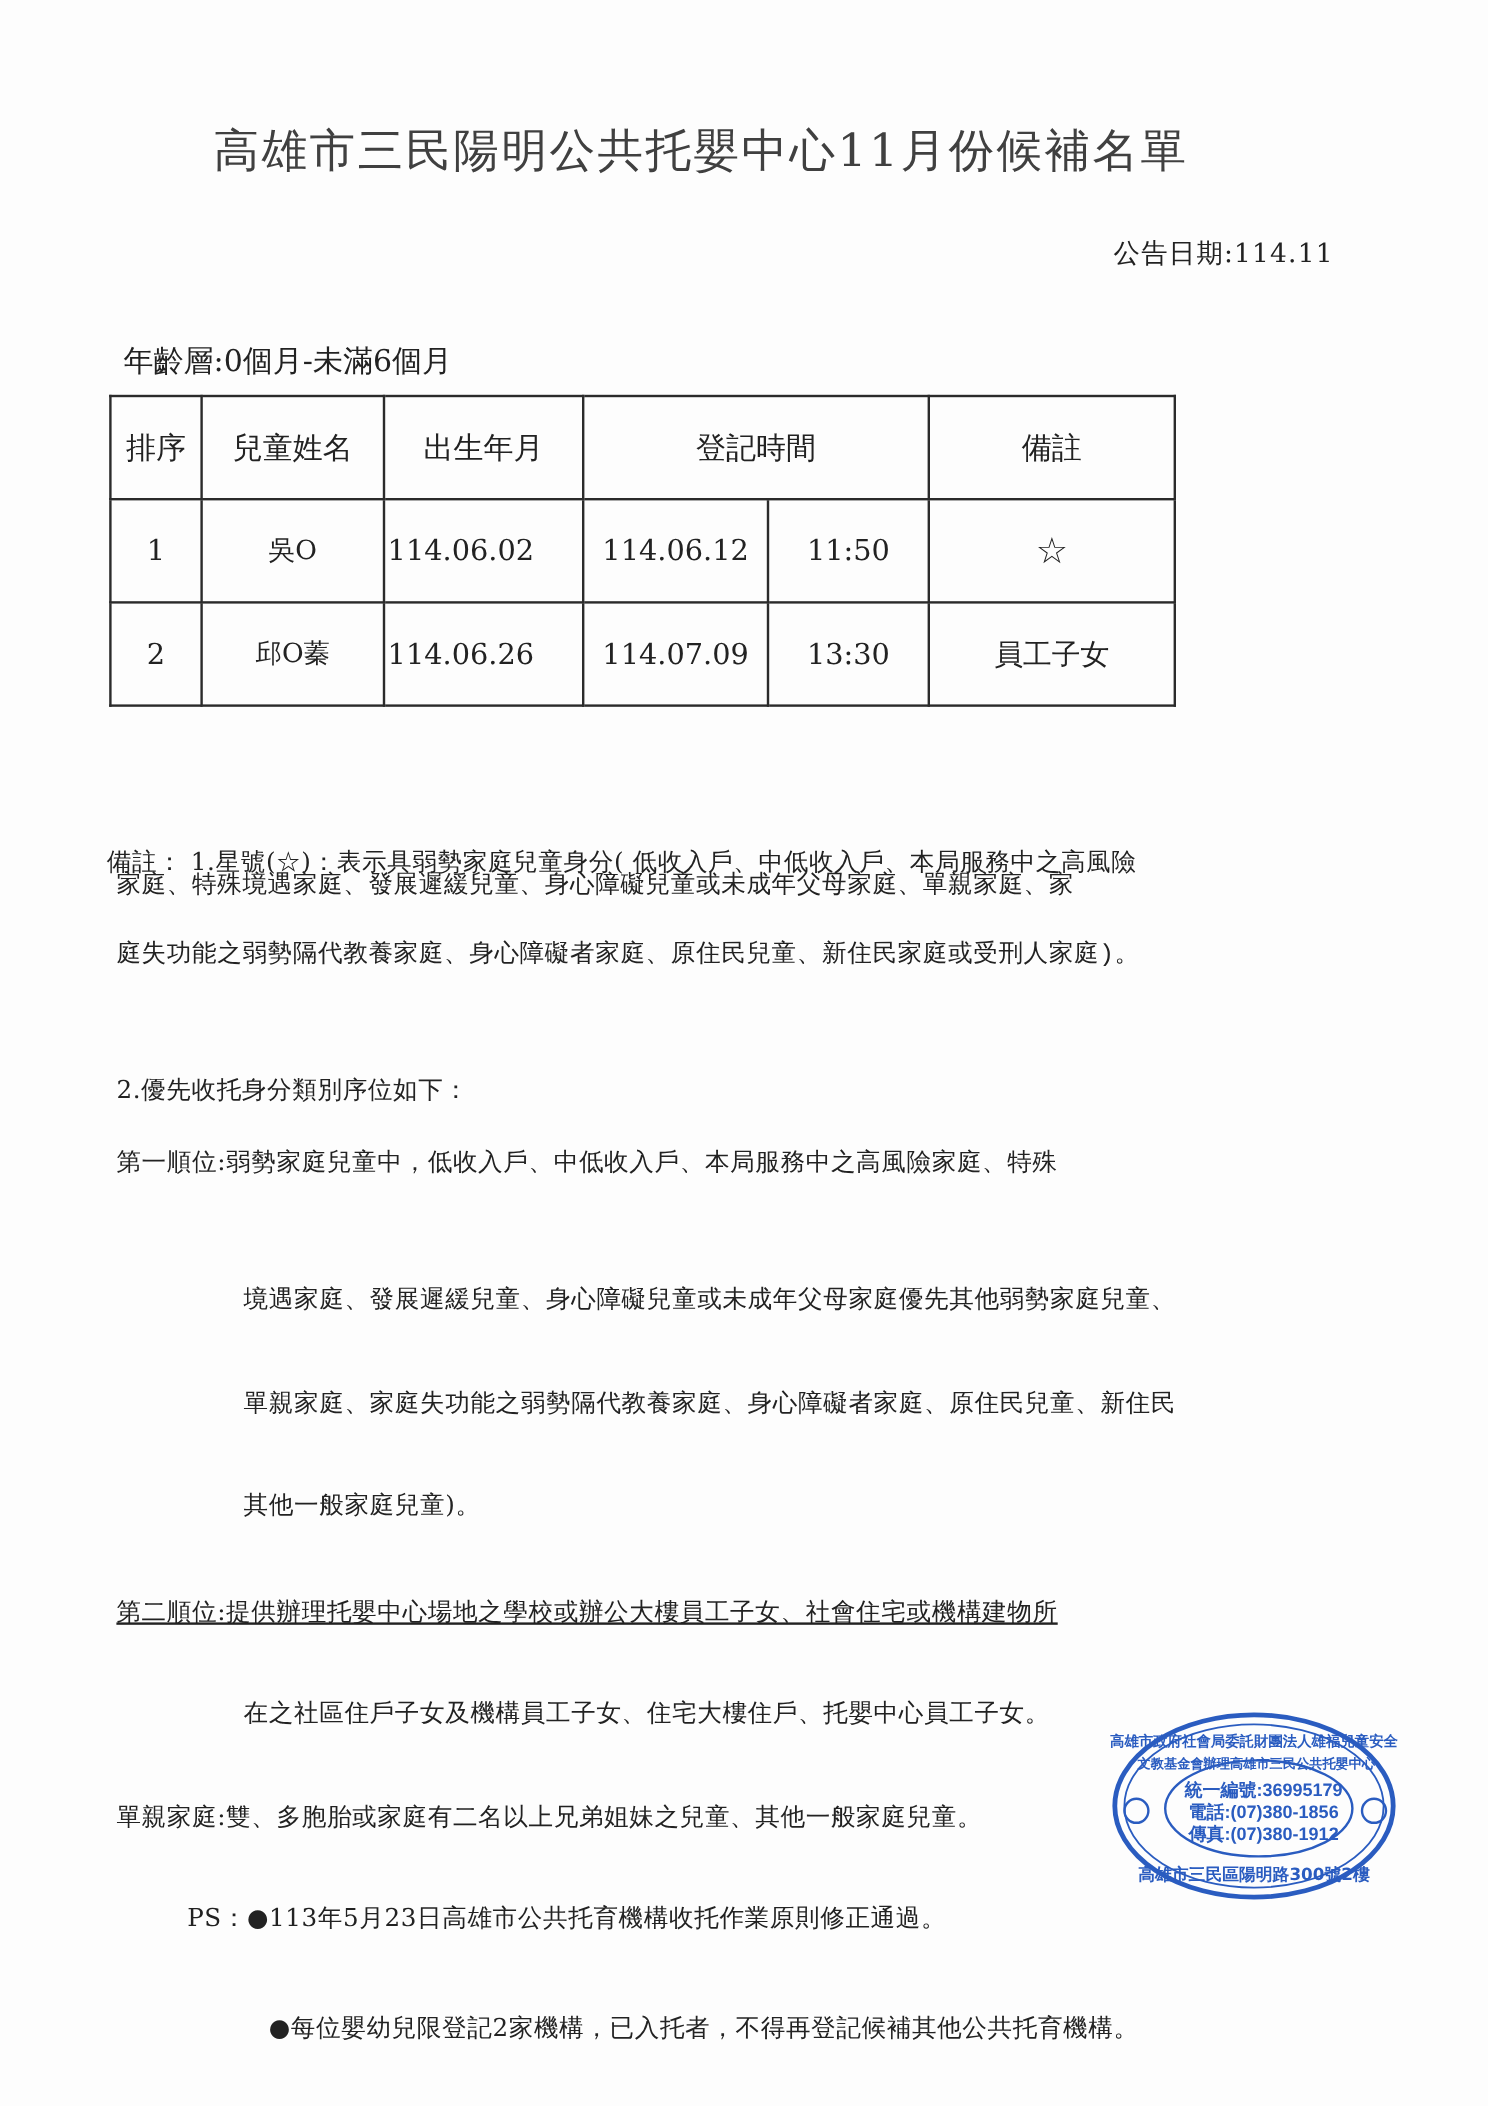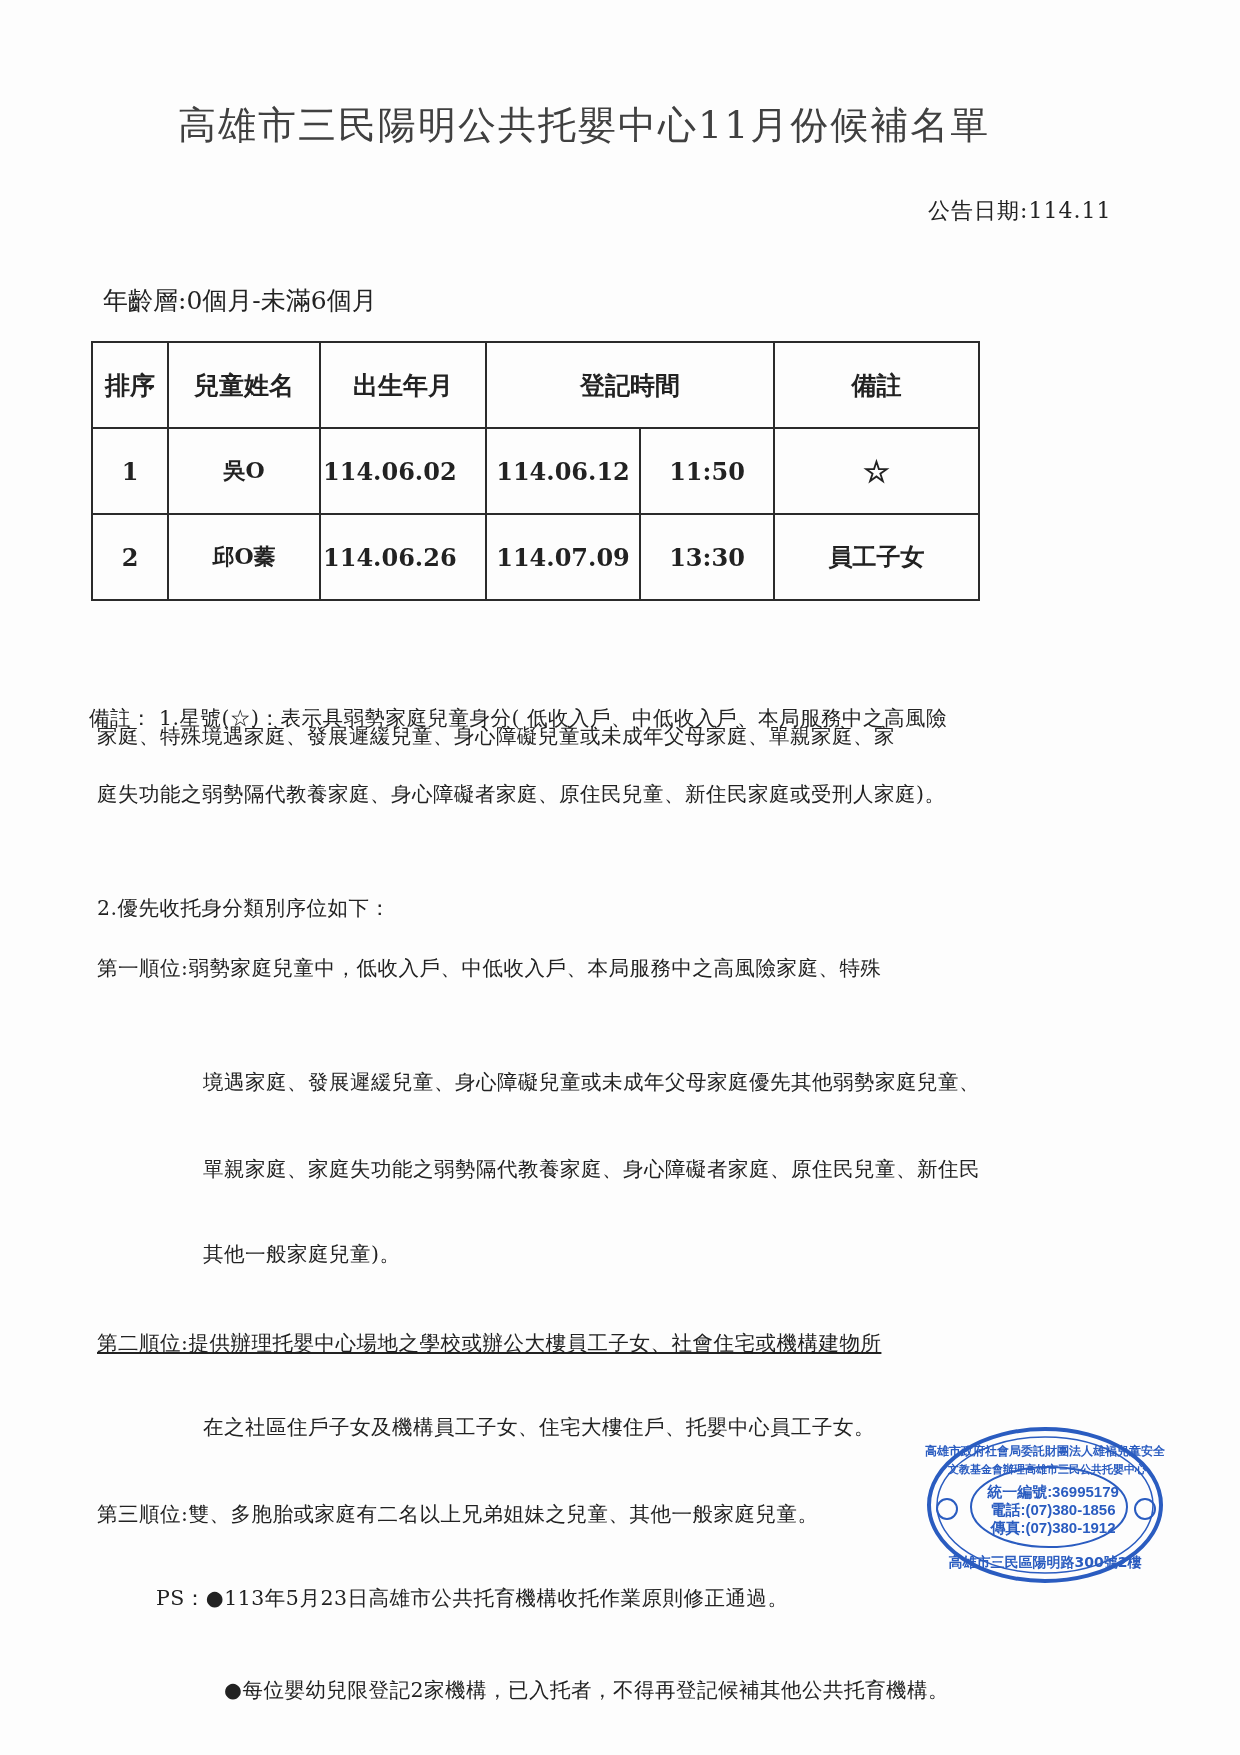--- a/index.html
+++ b/index.html
@@ -14,24 +14,23 @@
   .abs { position: absolute; }
   .title {
     left: 178px; top: 100px;
     font-size: 38px; letter-spacing: 2px; color: #404040;
     white-space: nowrap;
   }
   .date { left: 928px; top: 196px; font-size: 22px; letter-spacing: 1px; white-space: nowrap; }
   .age { left: 103px; top: 284px; font-size: 25px; white-space: nowrap; text-align: center; }
 
   table.wait {
-    position: absolute; left: 91px; top: 341px;
+    position: absolute; left: 91px; top: 329px;
     border-collapse: collapse;
     font-size: 24px;
-    font-weight: bold;
   }
   table.wait td {
     border: 2px solid #2b2b2b;
     text-align: center; vertical-align: middle;
     padding: 0;
   }
   table.wait tr.hdr td { height: 84px; font-size: 25px; }
   table.wait tr.row td { height: 84px; }
   td.birth { text-align: left !important; padding-left: 2px !important; }
   .c0 { width: 74px; } .c1 { width: 150px; border-radius: 25px; } .c2 { width: 162px; }
@@ -75,29 +74,29 @@
     <td class="c2 birth">114.06.26</td>
     <td class="c3">114.07.09</td>
     <td class="c4">13:30</td>
     <td class="c5">員工子女</td>
   </tr>
 </tbody>
   </table>
 
 <div class="abs line" style="left:89px;top:660px;margin-top:44px;">備註： 1.星號(☆)：表示具弱勢家庭兒童身分( 低收入戶、中低收入戶、本局服務中之高風險</div>
 <div class="abs line" style="left:97px;top:722px;">家庭、特殊境遇家庭、發展遲緩兒童、身心障礙兒童或未成年父母家庭、單親家庭、家</div>
-<div class="abs line" style="left:97px;top:780px;">庭失功能之弱勢隔代教養家庭、身心障礙者家庭、原住民兒童、新住民家庭或受刑人家庭)。</div>
+<div class="abs line" style="left:97px;top:780px;font-family:Liberation Mono, monospace;">庭失功能之弱勢隔代教養家庭、身心障礙者家庭、原住民兒童、新住民家庭或受刑人家庭)。</div>
 <div class="abs line" style="left:97px;top:894px;">2.優先收托身分類別序位如下：</div>
 <div class="abs line" style="left:97px;top:954px;">第一順位:弱勢家庭兒童中，低收入戶、中低收入戶、本局服務中之高風險家庭、特殊</div>
 <div class="abs line" style="left:203px;top:1068px;">境遇家庭、發展遲緩兒童、身心障礙兒童或未成年父母家庭優先其他弱勢家庭兒童、</div>
 <div class="abs line" style="left:203px;top:1155px;">單親家庭、家庭失功能之弱勢隔代教養家庭、身心障礙者家庭、原住民兒童、新住民</div>
 <div class="abs line" style="left:203px;top:1240px;">其他一般家庭兒童)。</div>
 <div class="abs line" style="left:97px;top:1329px;text-decoration:underline;">第二順位:提供辦理托嬰中心場地之學校或辦公大樓員工子女、社會住宅或機構建物所</div>
 <div class="abs line" style="left:203px;top:1413px;">在之社區住戶子女及機構員工子女、住宅大樓住戶、托嬰中心員工子女。</div>
-<div class="abs line" style="left:97px;top:1500px;">第三順位:雙、多胞胎或家庭有二名以上兄弟姐妹之兒童、其他一般家庭兒童。</div>
+<div class="abs line" style="left:97px;top:1500px;">單親家庭:雙、多胞胎或家庭有二名以上兄弟姐妹之兒童、其他一般家庭兒童。</div>
 <div class="abs line" style="left:156px;top:1584px;">PS：●113年5月23日高雄市公共托育機構收托作業原則修正通過。</div>
 <div class="abs line" style="left:224px;top:1676px;">●每位嬰幼兒限登記2家機構，已入托者，不得再登記候補其他公共托育機構。</div>
 
 <div class="abs stamp">
   <svg width="240" height="160" viewBox="0 0 240 160">
     <ellipse cx="120" cy="80" rx="116" ry="76" fill="none" stroke="#2a5cc0" stroke-width="4"></ellipse>
     <ellipse cx="120" cy="80" rx="108" ry="68" fill="none" stroke="#2a5cc0" stroke-width="1.5"></ellipse>
     <ellipse cx="124" cy="82" rx="78" ry="40" fill="none" stroke="#2a5cc0" stroke-width="2"></ellipse>
     <circle cx="22" cy="84" r="10" fill="none" stroke="#2a5cc0" stroke-width="2"></circle>
     <circle cx="220" cy="84" r="10" fill="none" stroke="#2a5cc0" stroke-width="2"></circle>

